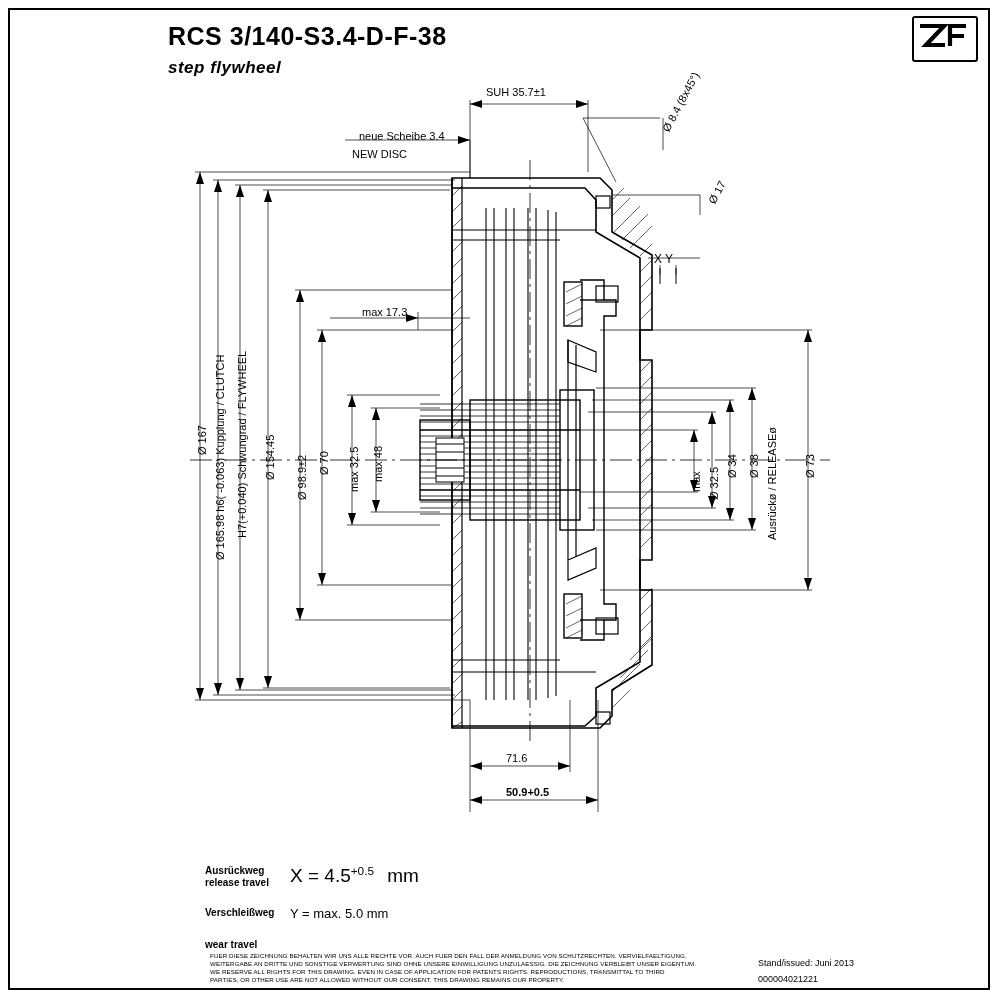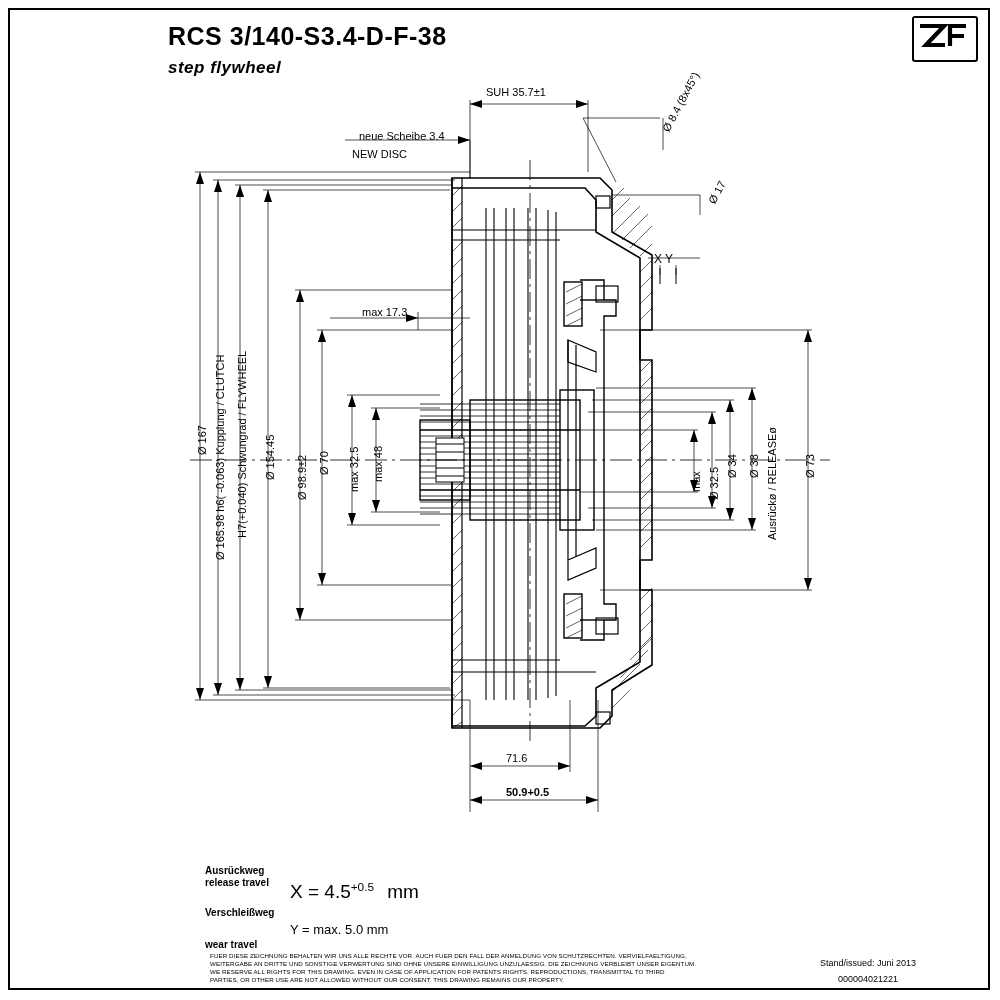--- a/index.html
+++ b/index.html
@@ -10,24 +10,24 @@
   #title1{left:168px;top:22px;font-size:25px;}
   #title2{left:168px;top:58px;font-size:17px;font-style:italic;}
   
   #zf{position:absolute;right:22px;top:16px;width:62px;height:42px;border:2.5px solid #000;border-radius:3px;background:#fff;}
   #zf svg{display:block;}
   
   .t{position:absolute;font-size:11px;white-space:nowrap;}
   .t.sm{font-size:12px;}
   
   #draw{position:absolute;left:0;top:0;width:1000px;height:1000px;}
-  .legend{position:absolute;font-size:16px;margin-top:16px;}
+  .legend{position:absolute;font-size:16px;}
   .legendlbl{position:absolute;font-size:10px;font-weight:bold;line-height:10px;}
   .foot{position:absolute;font-size:6.2px;line-height:8px;letter-spacing:.1px;}
-  .issued{position:absolute;font-size:9px;text-align:center;}
+  .issued{position:absolute;font-size:9px;text-align:left;}
   sup{font-size:.62em;vertical-align:super;}
 </style>
 </head>
 <body>
 
 <div id="page">
   <div class="frame"></div>
 
   <div class="ttl" id="title1">RCS 3/140-S3.4-D-F-38</div>
   <div class="ttl" id="title2">step flywheel</div>

